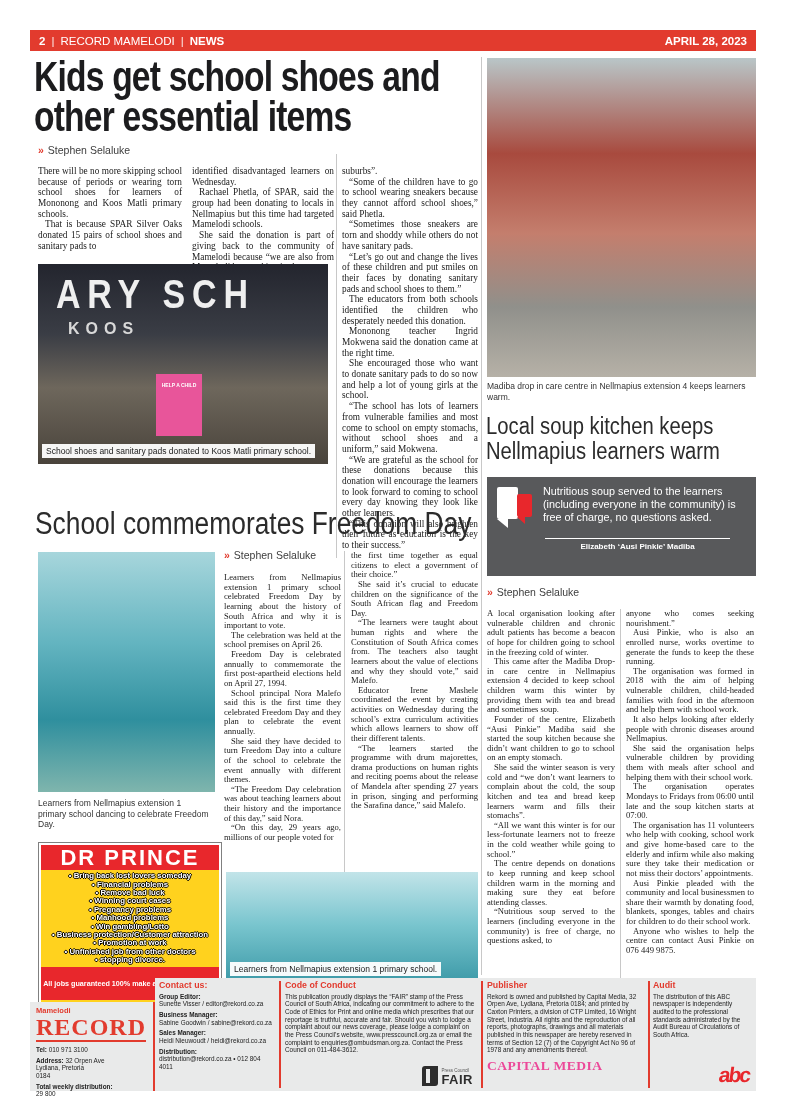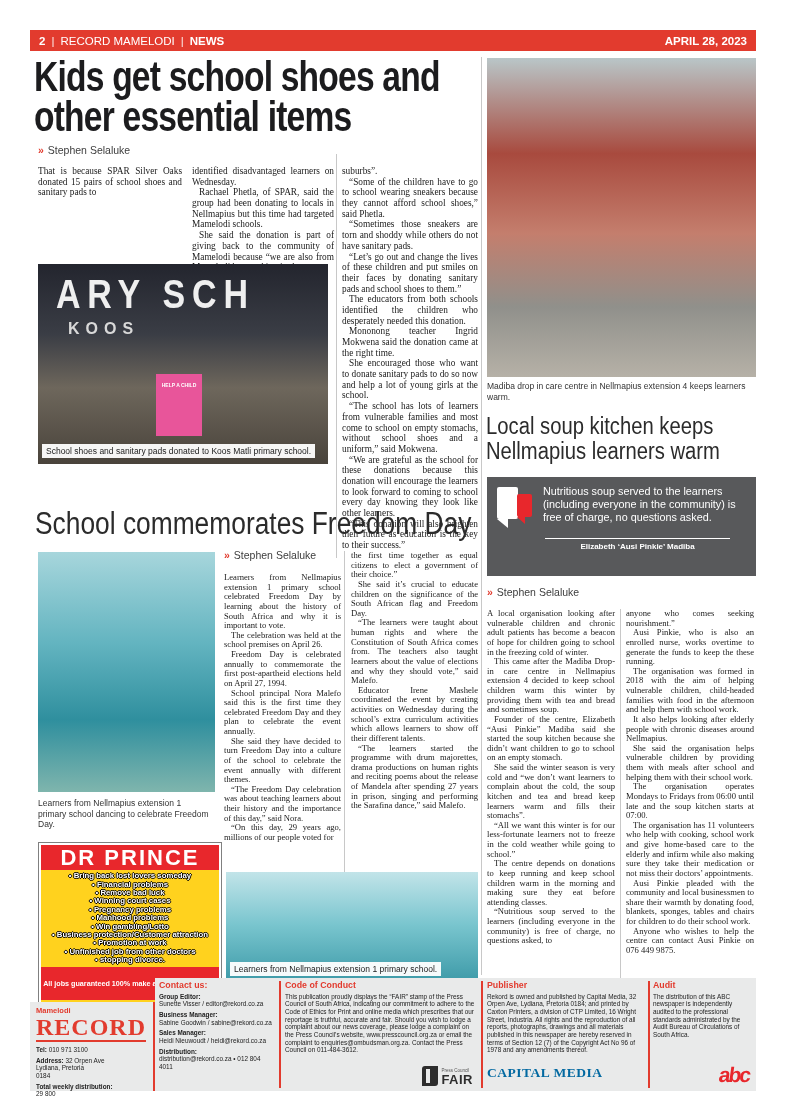--- a/index.html
+++ b/index.html
@@ -89,22 +89,22 @@
   .frow{margin-bottom:3px;}
   .frow .lb{font-weight:bold;}
   .pre{white-space:pre-line;}
   .centry{margin-bottom:3px;}
   .centry .lb{font-weight:bold;display:block;}
   .fair{position:absolute;right:4px;bottom:3px;display:flex;align-items:flex-end;gap:3px;}
   .fair-icon{width:16px;height:20px;background:#2d2d2d;border-radius:3px 0 3px 0;position:relative;}
   .fair-icon::after{content:"";position:absolute;left:4px;top:3px;width:4px;height:14px;background:#e9eaea;}
   .fair-txt .s{font-size:4.5px;color:#555;line-height:1;}
   .fair-txt .l{font-size:13px;font-weight:bold;color:#2d2d2d;line-height:1;letter-spacing:.5px;}
-  .capmedia{font-family:"Liberation Serif",serif;font-weight:bold;font-size:13.5px;color:#0369a1;
-            margin-top:11px;letter-spacing:.5px;}
+  .capmedia{font-family:"Liberation Serif",serif;font-weight:bold;font-size:13.5px;color:#ec4899;
+            margin-top:4px;letter-spacing:.5px;}
   .abc{position:absolute;right:4px;bottom:2px;color:#e8272c;font-weight:bold;font-size:21px;
        letter-spacing:-2px;transform:skewX(-8deg);}
 </style>
 </head>
 <body>
 
 <div class="page">
 
   <div class="topbar">
     <span class="b">2</span>
@@ -118,20 +118,21 @@
   <div class="vrule" style="left:481px;top:57px;height:918px;"></div>
   <div class="vrule" style="left:336px;top:154px;height:404px;"></div>
   <div class="vrule" style="left:344px;top:551px;height:324px;"></div>
   <div class="vrule" style="left:620px;top:609px;height:370px;"></div>
 
   <div class="h1">Kids get school shoes and other essential items</div>
   <div class="byline" style="left:38px;top:144px;">
     <span class="mk">»</span><span>Stephen Selaluke</span>
   </div>
   <div class="col a1" style="left:38px;top:166px;width:144px;">
+      <p>There will be no more skipping school because of periods or wearing torn school shoes for learners of Mononong and Koos Matli primary schools.</p>
       <p>That is because SPAR Silver Oaks donated 15 pairs of school shoes and sanitary pads to</p>
     </div>
   <div class="col a1" style="left:192px;top:166px;width:142px;">
       <p>identified disadvantaged learners on Wednesday.</p>
       <p>Rachael Phetla, of SPAR, said the group had been donating to locals in Nellmapius but this time had targeted Mamelodi schools.</p>
       <p>She said the donation is part of giving back to the community of Mamelodi because “we are also from Mamelodi but working in the</p>
     </div>
   <div class="col a1" style="left:342px;top:166px;width:136px;">
       <p>suburbs”.</p>
       <p>“Some of the children have to go to school wearing sneakers because they cannot afford school shoes,” said Phetla.</p>

